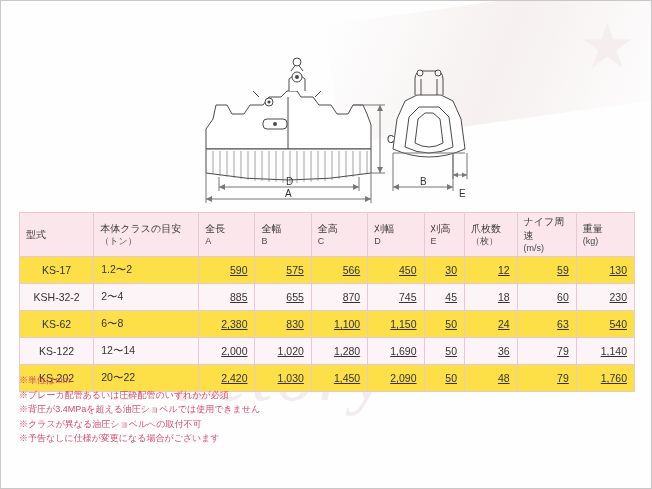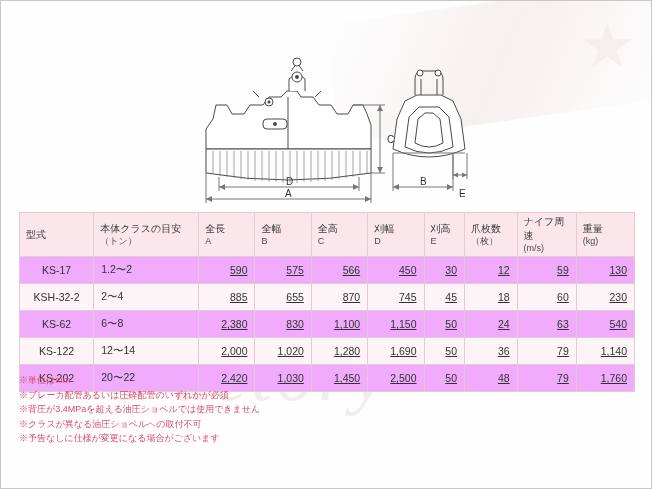--- a/index.html
+++ b/index.html
@@ -101,21 +101,21 @@
     font-size: 9px;
     color: #4a4a4a;
   }
   table.spec thead th.numhead {
     text-align: left;
   }
   table.spec tbody td {
     height: 26px;
     font-size: 10.5px;
     padding: 0 7px;
-    background: #f0abfc;
+    background: #fde047;
   }
   table.spec tbody tr:nth-child(even) td {
     background: #fdf4f7;
   }
   td.model {
     text-align: center;
   }
   td.cls {
     text-align: left;
   }
@@ -394,21 +394,21 @@
             <td class="num">36</td>
             <td class="num">79</td>
             <td class="num">1,140</td>
           </tr>
           <tr>
             <td class="model">KS-202</td>
             <td class="cls">20〜22</td>
             <td class="num">2,420</td>
             <td class="num">1,030</td>
             <td class="num">1,450</td>
-            <td class="num">2,500</td>
+            <td class="num">2,090</td>
             <td class="num">50</td>
             <td class="num">48</td>
             <td class="num">79</td>
             <td class="num">1,760</td>
           </tr>
         </tbody>
       </table>
     </div>
 
     <div class="notes">

